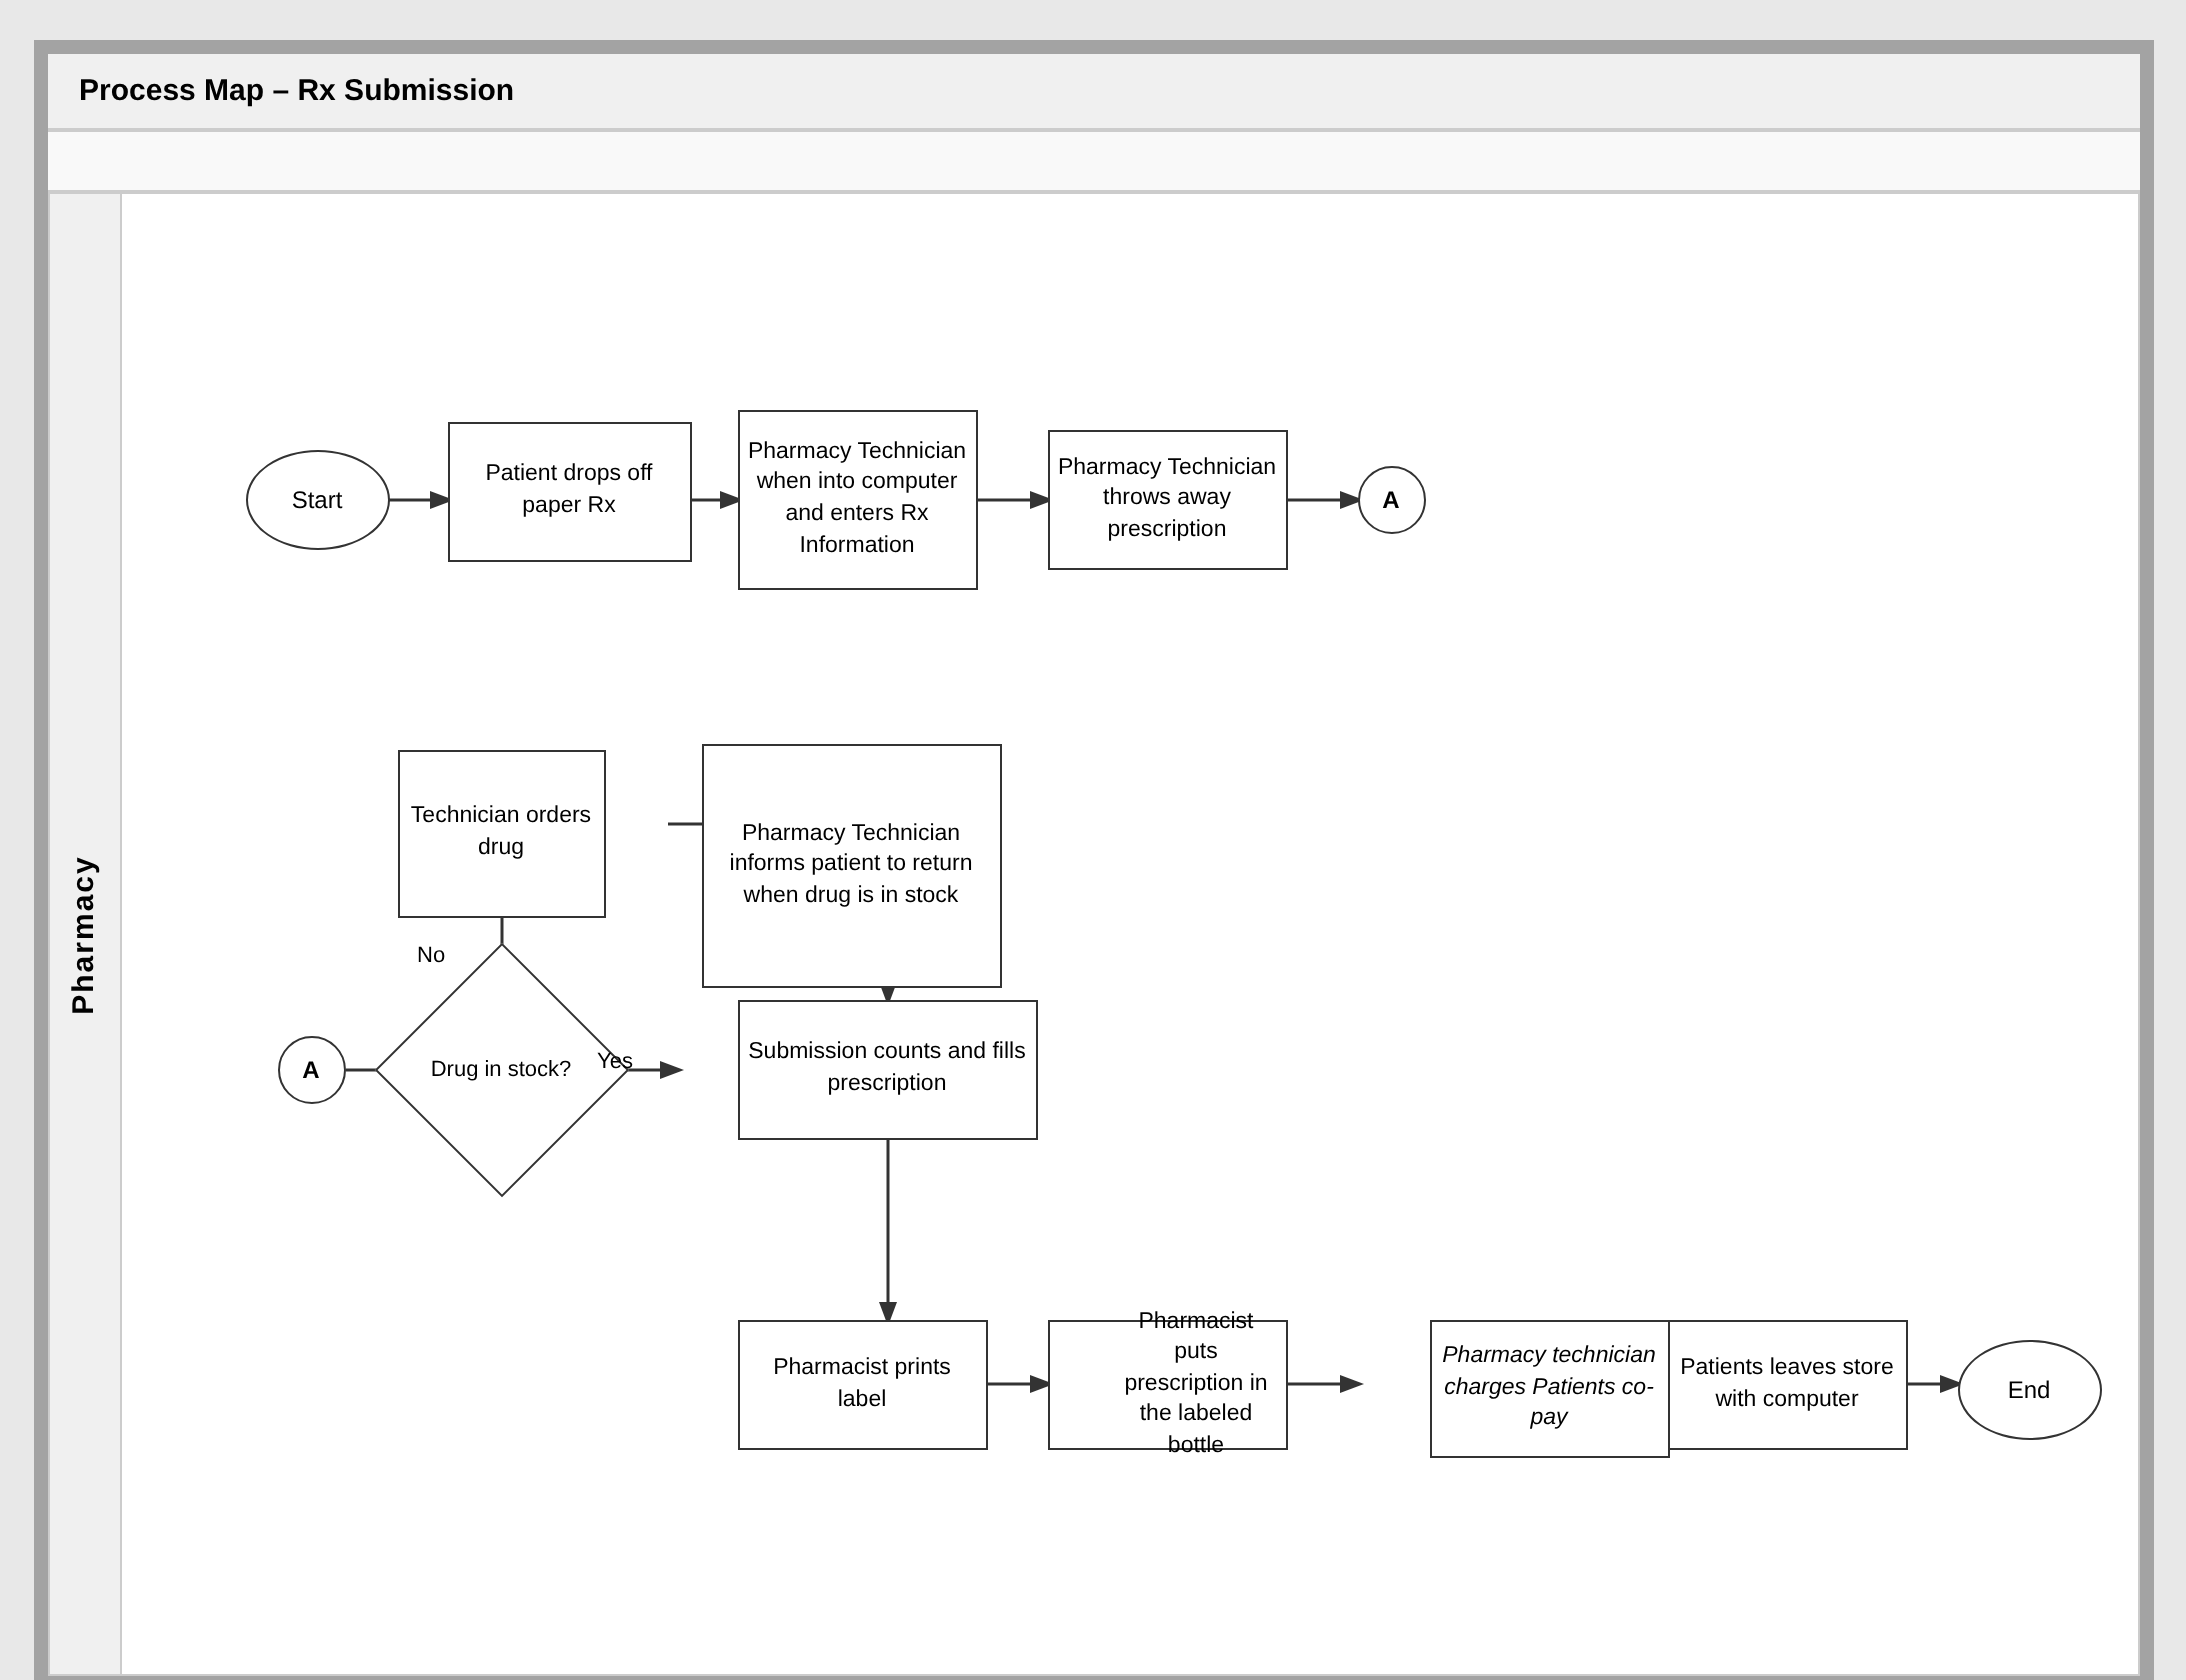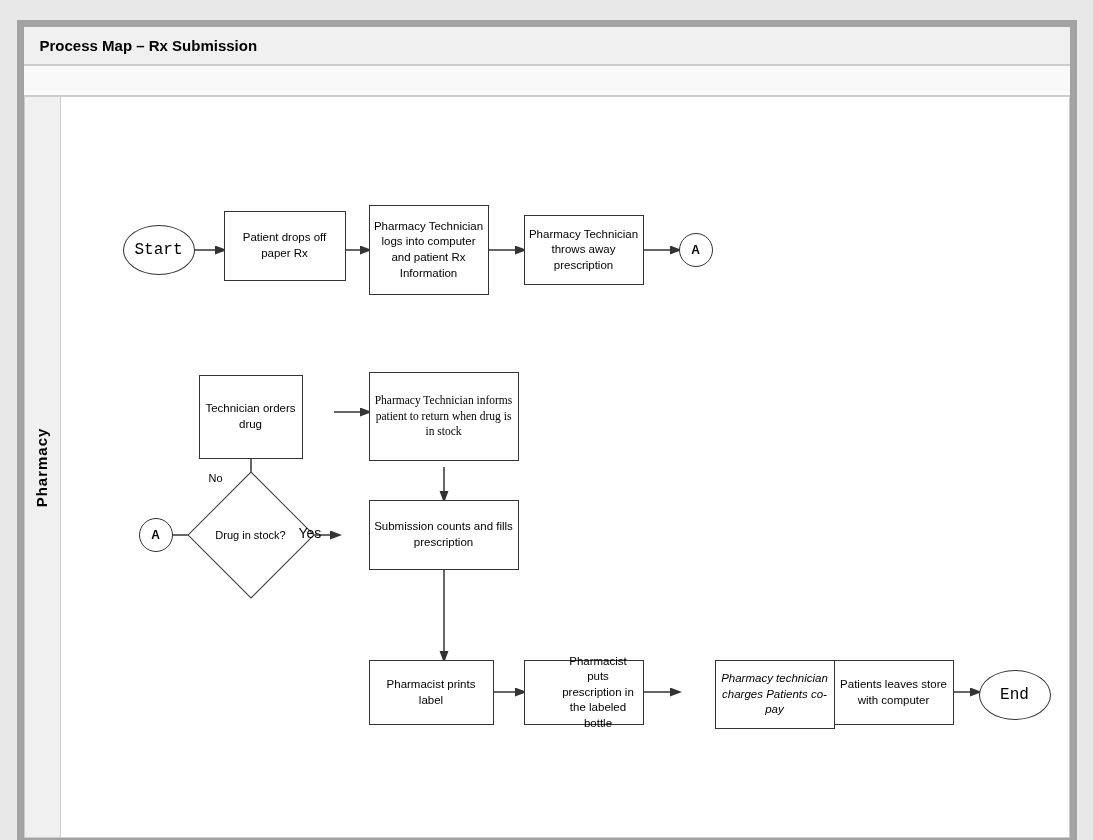--- a/index.html
+++ b/index.html
@@ -72,22 +72,21 @@
 
     .oval {
       position: absolute;
       border: 1.5px solid #333;
       background: #fff;
       border-radius: 50%;
       display: flex;
       align-items: center;
       justify-content: center;
       text-align: center;
-      font-size: 16px;
-      font-family: Liberation Mono, monospace;
+      font-size: 12px;
     }
 
     .diamond {
       position: absolute;
       width: 90px;
       height: 90px;
     }
 
     .diamond-inner {
       width: 90px;
@@ -188,21 +187,21 @@
 
       <div class="oval" style="left:62px; top:128px; width:72px; height:50px;">
         <span>Start</span>
       </div>
 
       <div class="box" style="left:163px; top:114px; width:122px; height:70px;">
         <span>Patient drops off paper Rx</span>
       </div>
 
       <div class="box" style="left:308px; top:108px; width:120px; height:90px;">
-        <span>Pharmacy Technician logs into computer and patient Rx Information</span>
+        <span>Pharmacy Technician when into computer and enters Rx Information</span>
       </div>
 
       <div class="box" style="left:463px; top:118px; width:120px; height:70px;">
         <span>Pharmacy Technician throws away prescription</span>
       </div>
 
       <div class="connector-circle" style="left:618px; top:136px;">
         <span>A</span>
       </div>
 
@@ -214,29 +213,29 @@
         <div class="diamond-inner"></div>
         <div class="diamond-text">
           <span>Drug in stock?</span>
         </div>
       </div>
 
       <div style="position:absolute; left:148px; top:375px; font-size:11px;">
         <span>No</span>
       </div>
 
-      <div style="position:absolute; left:238px; top:428px; font-size:14px;">
+      <div style="position:absolute; left:238px; top:428px; font-size:11px;">
         <span>Yes</span>
       </div>
 
       <div class="box" style="left:138px; top:278px; width:104px; height:84px;">
         <span>Technician orders drug</span>
       </div>
 
-      <div class="box" style="left:308px; top:275px; width:150px; height:89px;font-family:Liberation Serif, serif;">
+      <div class="box" style="left:290px; top:275px; width:150px; height:122px;">
         <span>Pharmacy Technician informs patient to return when drug is in stock</span>
       </div>
 
       <div class="box" style="left:308px; top:403px; width:150px; height:70px;">
         <span>Submission counts and fills prescription</span>
       </div>
 
       <div class="box" style="left:308px; top:563px; width:125px; height:65px;">
         <span>Pharmacist prints label</span>
       </div>

